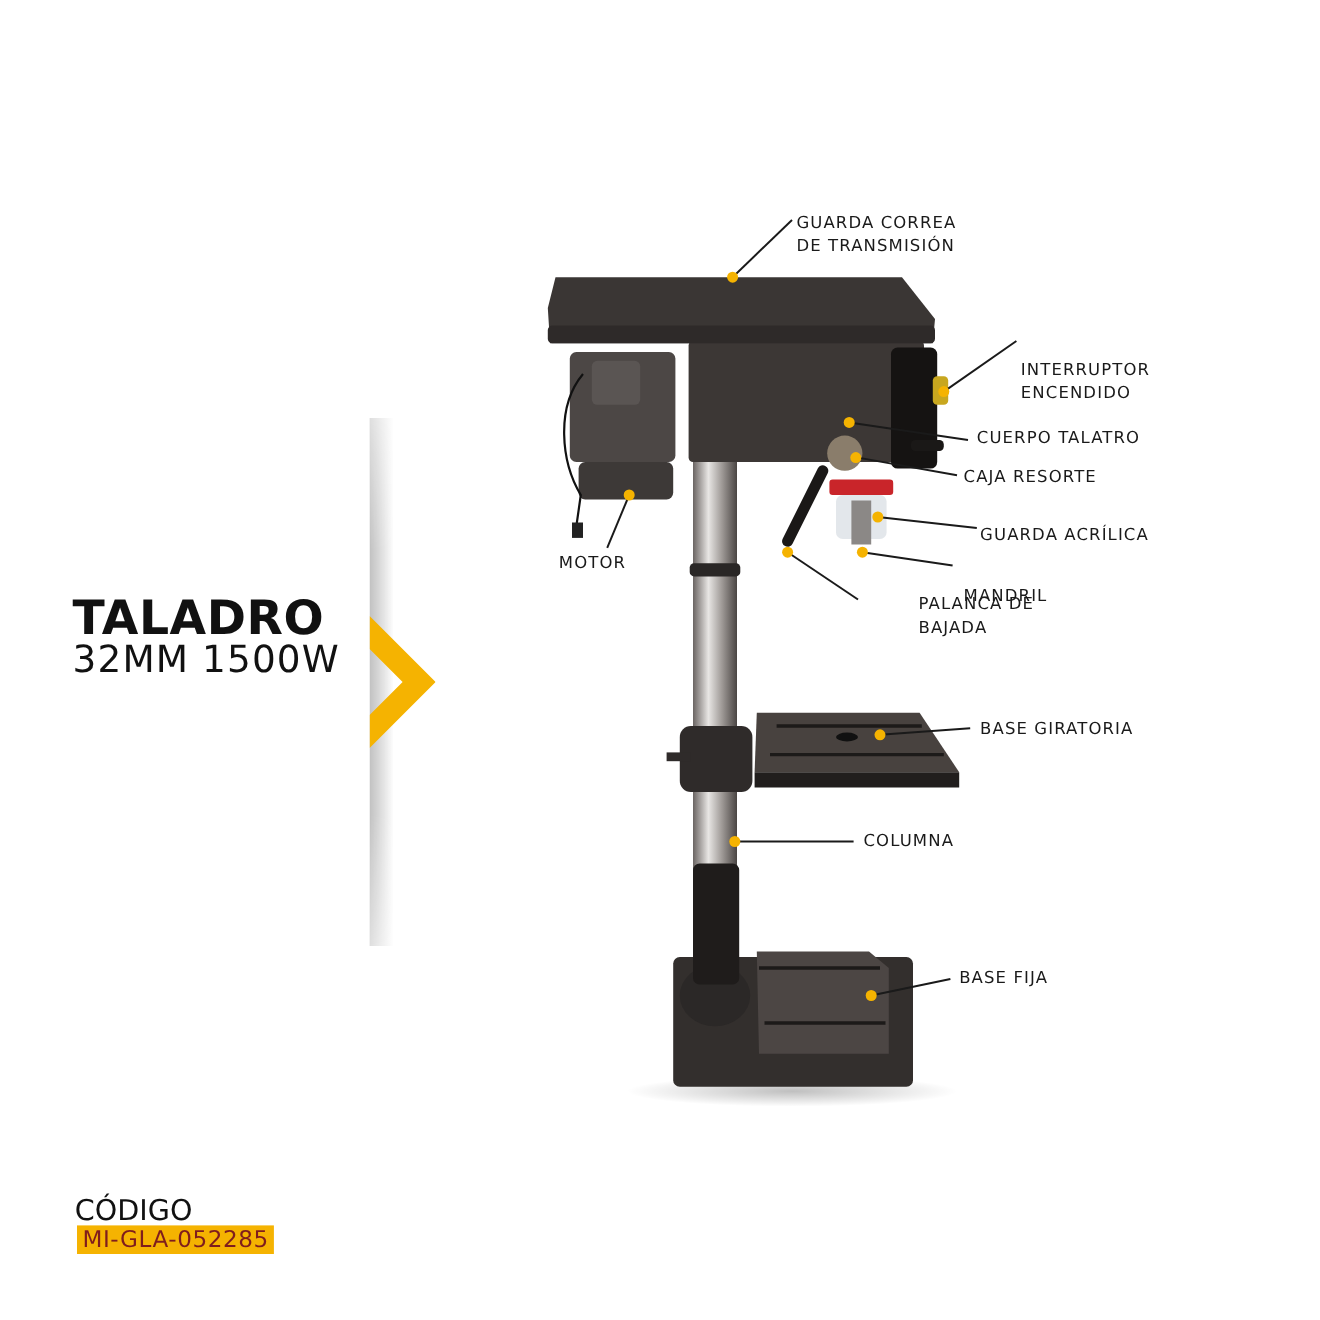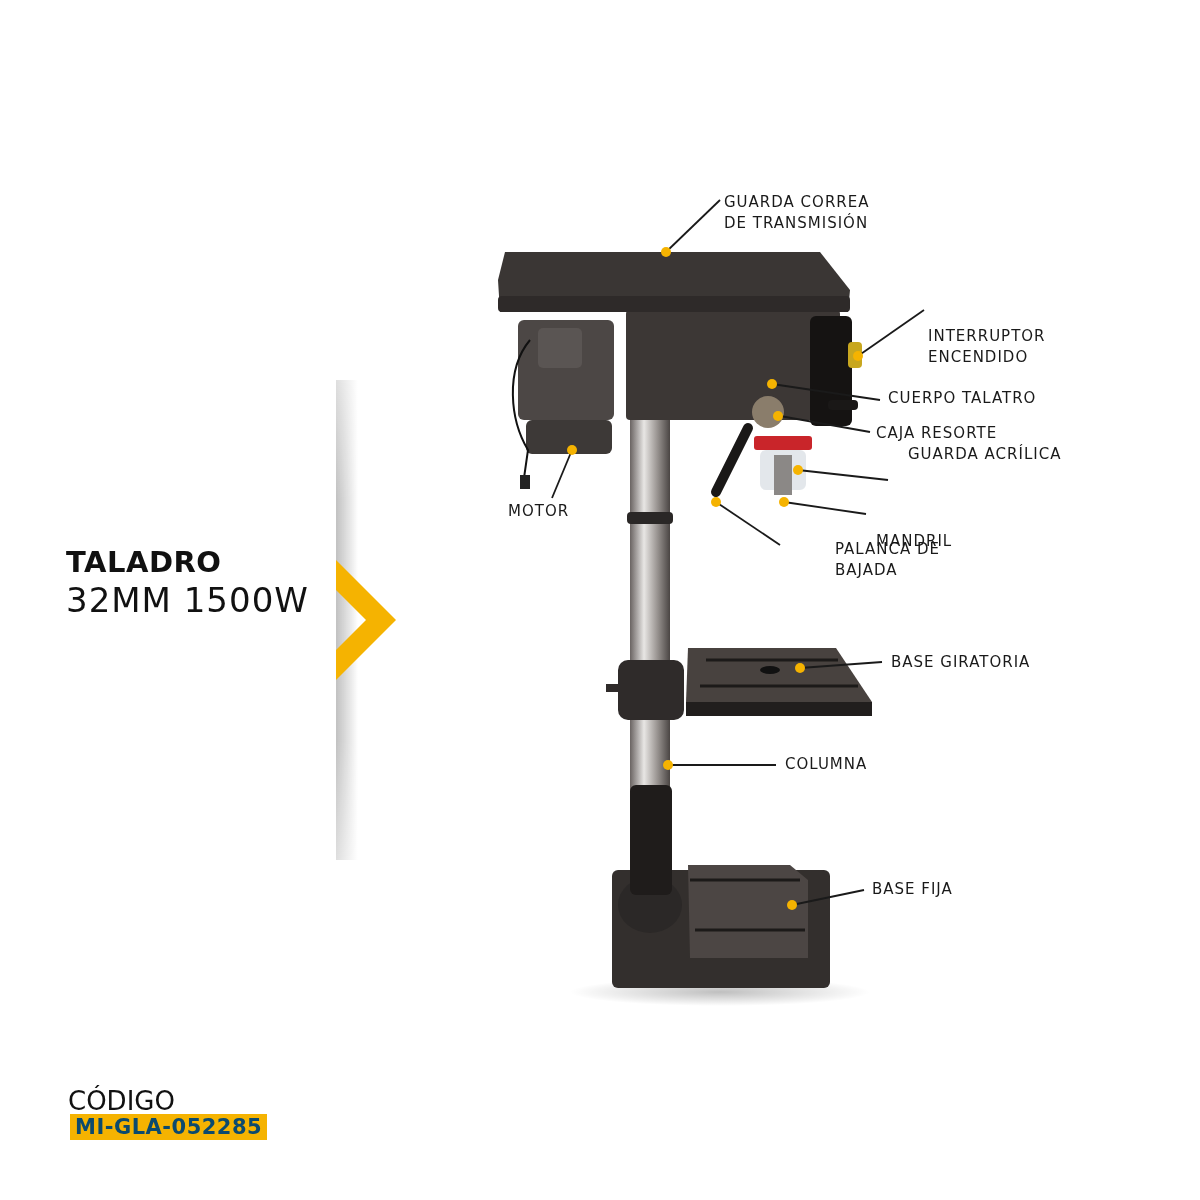--- a/index.html
+++ b/index.html
@@ -4,24 +4,24 @@
 <style>
   html, body { margin:0; padding:0; }
   body { width:1200px; height:1200px; background:#ffffff; position:relative; overflow:hidden; font-family:"DejaVu Sans", sans-serif; }
   .divider { position:absolute; left:336px; top:380px; width:22px; height:480px;
     background:linear-gradient(to right, rgba(0,0,0,0.13), rgba(0,0,0,0)); }
   .divider:before { content:""; position:absolute; inset:0;
     -webkit-mask:linear-gradient(to bottom, transparent, #000 25%, #000 75%, transparent);
     background:inherit; }
   .arrow { position:absolute; left:336px; top:560px; width:60px; height:120px; }
   .title { position:absolute; left:66px; top:543px; color:#111; line-height:38px; }
-  .title .l1, .title .l2 { font-weight:bold; font-size:29px; letter-spacing:0.5px; display:block; }
+  .title .l1, .title .l2 { font-weight:bold; font-size:43px; letter-spacing:0.5px; display:block; }
   .title .l3 { font-size:34px; display:block; letter-spacing:1px; font-weight:normal; }
   .code-label { position:absolute; left:68px; top:1086px; font-size:26px; color:#111; }
-  .code-value { position:absolute; left:70px; top:1114px; background:#f5b301; color:#0c4a6e; font-size:21px; font-weight:bold; padding:1px 5px 1px 5px; letter-spacing:0.5px; }
+  .code-value { position:absolute; left:70px; top:1114px; background:#f5b301; color:#7f1d1d; font-size:21px; font-weight:normal; padding:1px 5px 1px 5px; letter-spacing:0.5px; }
   .machine { position:absolute; left:0; top:0; width:1200px; height:1200px; }
   .callout { position:absolute; font-size:15px; color:#1a1a1a; letter-spacing:1px; line-height:21px; white-space:pre; }
 </style>
 </head>
 <body>
 
 <div class="divider"></div>
 <svg class="arrow" viewBox="0 0 60 120">
   <polygon points="0,0 60,60 0,120 0,90 30,60 0,30" fill="#f5b301"></polygon>
 </svg>
@@ -118,20 +118,20 @@
     <circle cx="792" cy="905" r="5"></circle>
   </g>
 </svg>
 
 <div class="callout" style="left:724px;top:192px;">GUARDA CORREA
 DE TRANSMISIÓN</div>
 <div class="callout" style="left:928px;top:302px;margin-top:24px;">INTERRUPTOR
 ENCENDIDO</div>
 <div class="callout" style="left:888px;top:388px;">CUERPO TALATRO</div>
 <div class="callout" style="left:876px;top:423px;">CAJA RESORTE</div>
-<div class="callout" style="left:891px;top:444px;margin-left:17px;">GUARDA ACRÍLICA</div>
+<div class="callout" style="left:891px;top:476px;">GUARDA ACRÍLICA</div>
 <div class="callout" style="left:876px;top:531px;">MANDRIL</div>
 <div class="callout" style="left:792px;top:539px;margin-left:43px;">PALANCA DE
 BAJADA</div>
 <div class="callout" style="left:508px;top:501px;">MOTOR</div>
 <div class="callout" style="left:891px;top:652px;">BASE GIRATORIA</div>
 <div class="callout" style="left:785px;top:754px;">COLUMNA</div>
 <div class="callout" style="left:872px;top:879px;">BASE FIJA</div>
 
 </body></html>

